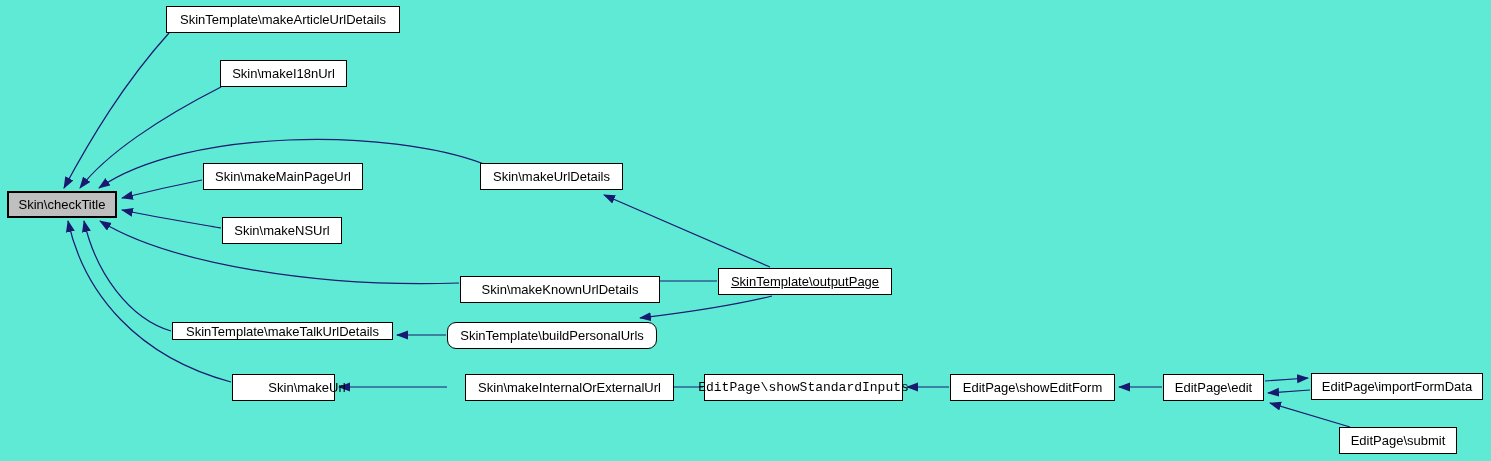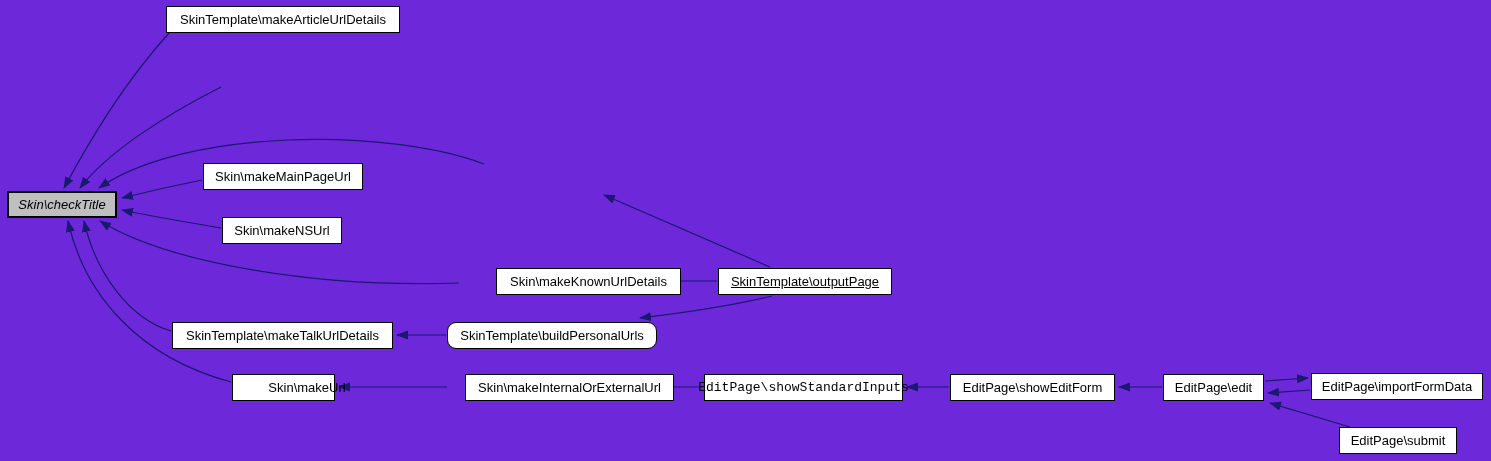--- a/index.html
+++ b/index.html
@@ -4,21 +4,21 @@
 <style>
   html, body {
     margin: 0;
     padding: 0;
     background: #ffffff;
   }
   .canvas {
     position: relative;
     width: 1491px;
     height: 461px;
-    background: #6d28d9;
+    background: #5eead4;
     overflow: hidden;
     font-family: "Liberation Sans", sans-serif;
   }
   .edge-layer {
     position: absolute;
     left: 0;
     top: 0;
     width: 1491px;
     height: 461px;
     display: block;
@@ -76,26 +76,28 @@
         <path d="M 703,387 L 661,387" class="edge" marker-end="url(#arrowhead)"></path>
         <path d="M 949,387 L 907,387" class="edge" marker-end="url(#arrowhead)"></path>
         <path d="M 1162,387 L 1119,387" class="edge" marker-end="url(#arrowhead)"></path>
         <path d="M 1265,381 L 1308,378" class="edge" marker-end="url(#arrowhead)"></path>
         <path d="M 1310,390 L 1268,393" class="edge" marker-end="url(#arrowhead)"></path>
         <path d="M 1350,427 L 1270,403" class="edge" marker-end="url(#arrowhead)"></path>
       </g>
   </svg>
 
   <div class="node" style="left: 166px; top: 6px; width: 234px; height: 27px;">SkinTemplate\makeArticleUrlDetails</div>
+  <div class="node" style="left: 220px; top: 60px; width: 127px; height: 27px;">Skin\makeI18nUrl</div>
   <div class="node" style="left: 203px; top: 163px; width: 160px; height: 27px;">Skin\makeMainPageUrl</div>
   <div class="node" style="left: 222px; top: 217px; width: 120px; height: 27px;">Skin\makeNSUrl</div>
-  <div class="node highlight" style="left: 7px; top: 191px; width: 110px; height: 27px; font-style: italic;">Skin\checkTitle</div>
-  <div class="node" style="left: 460px; top: 268px; width: 185px; height: 27px; margin-left: 36px;">Skin\makeKnownUrlDetails</div>
+  <div class="node highlight" style="left: 7px; top: 191px; width: 110px; height: 27px;">Skin\checkTitle</div>
+  <div class="node" style="left: 480px; top: 163px; width: 143px; height: 27px;">Skin\makeUrlDetails</div>
+  <div class="node" style="left: 460px; top: 276px; width: 200px; height: 27px;">Skin\makeKnownUrlDetails</div>
   <div class="node" style="left: 718px; top: 268px; width: 174px; height: 27px; text-decoration: underline;">SkinTemplate\outputPage</div>
-  <div class="node" style="left: 172px; top: 322px; width: 221px; height: 27px;">SkinTemplate\makeTalkUrlDetails</div>
+  <div class="node" style="left: 172px; top: 322px; width: 221px; height: 18px;">SkinTemplate\makeTalkUrlDetails</div>
   <div class="node" style="left: 447px; top: 322px; width: 210px; height: 27px; border-radius: 9px;">SkinTemplate\buildPersonalUrls</div>
   <div class="node" style="left: 232px; top: 374px; width: 103px; height: 27px; padding-left: 47px;">Skin\makeUrl</div>
   <div class="node" style="left: 448px; top: 374px; width: 209px; height: 27px; margin-left: 17px;">Skin\makeInternalOrExternalUrl</div>
   <div class="node" style="left: 704px; top: 374px; width: 199px; height: 27px; font-family: Liberation Mono, monospace;">EditPage\showStandardInputs</div>
   <div class="node" style="left: 950px; top: 374px; width: 165px; height: 27px;">EditPage\showEditForm</div>
   <div class="node" style="left: 1163px; top: 374px; width: 101px; height: 27px;">EditPage\edit</div>
   <div class="node" style="left: 1311px; top: 373px; width: 172px; height: 27px;">EditPage\importFormData</div>
   <div class="node" style="left: 1339px; top: 427px; width: 118px; height: 27px;">EditPage\submit</div>
 
 </div>

